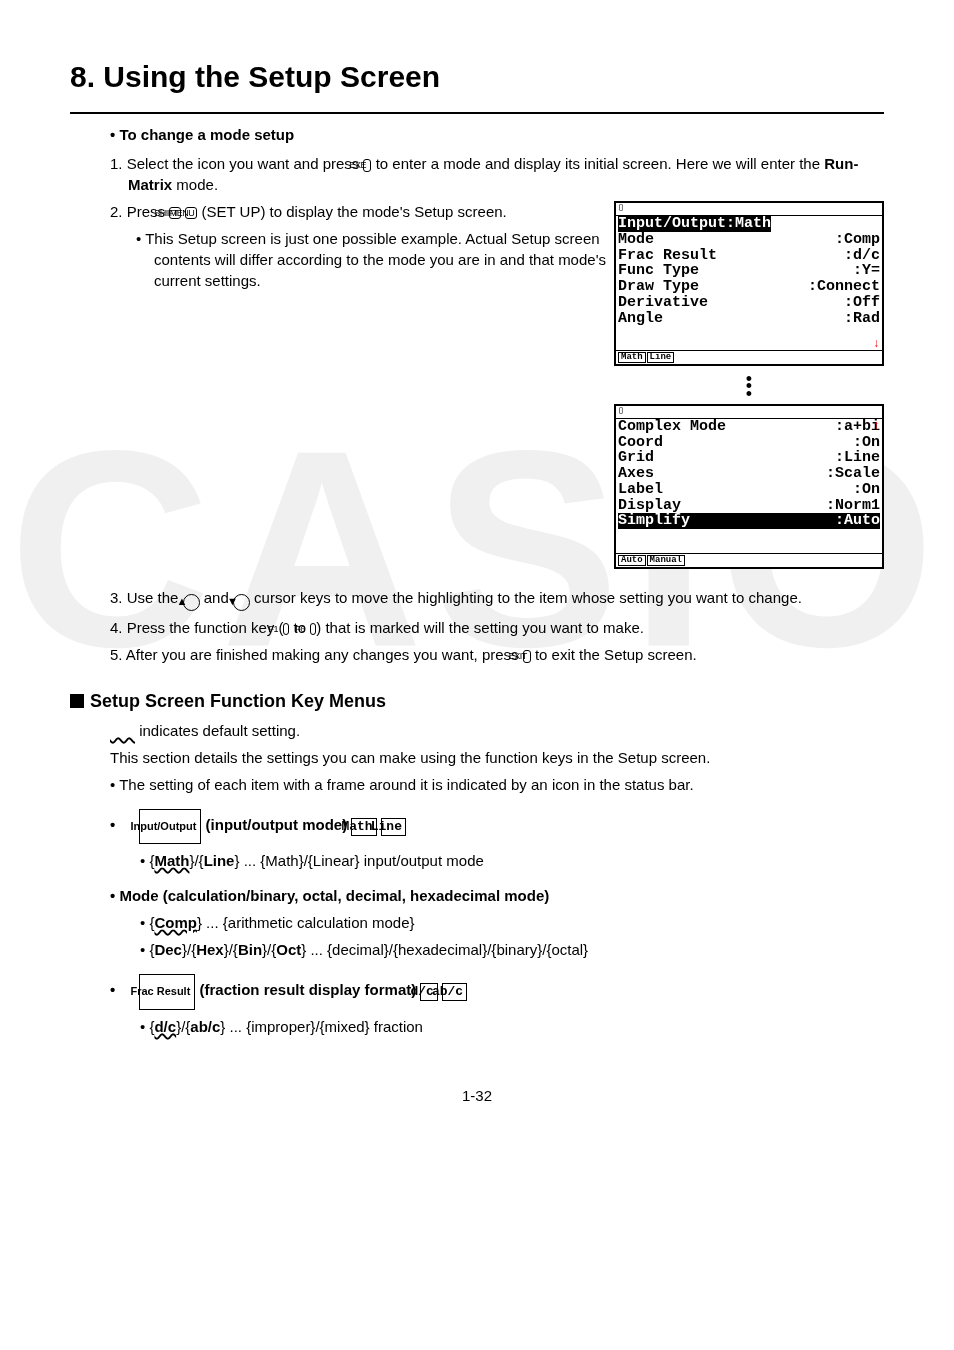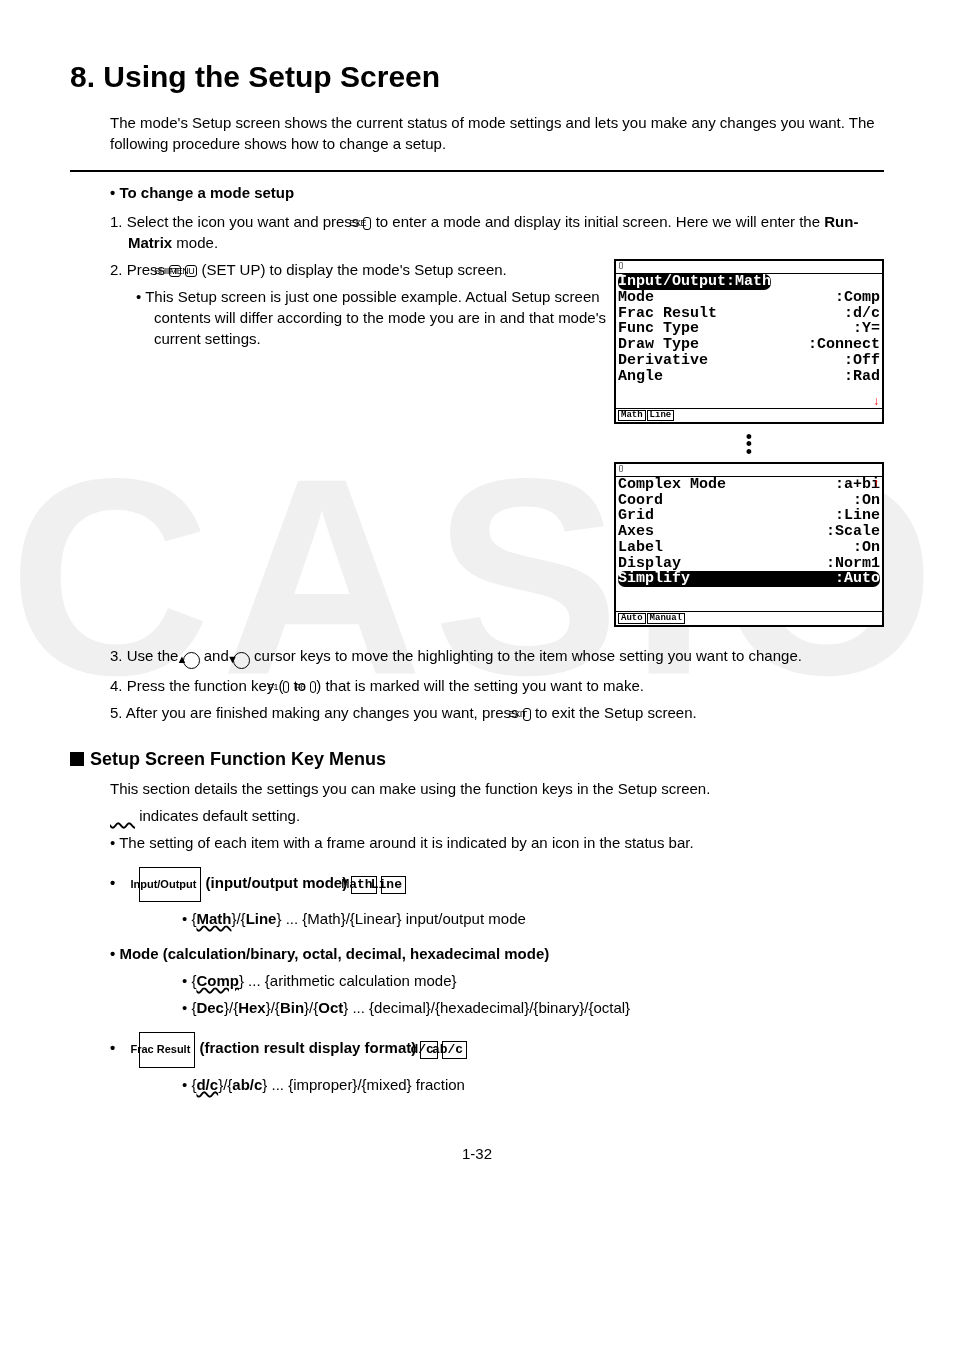--- a/index.html
+++ b/index.html
@@ -26,21 +26,21 @@
     pointer-events: none;
     font-family: Arial, sans-serif;
   }
   .content { position: relative; z-index: 1; }
   h1 { font-size: 30px; font-weight: bold; margin: 0 0 18px 0; }
   p { margin: 0 0 6px 0; line-height: 1.4; }
   hr.thick { border: none; border-top: 2px solid #000; margin: 16px 0 10px 0; }
   .indent1 { margin-left: 40px; }
   .indent-li { margin-left: 40px; text-indent: -18px; padding-left: 18px; }
   .indent-li2 { margin-left: 66px; text-indent: -18px; padding-left: 18px; }
-  .sub-bullet { margin-left: 112px; text-indent: -12px; padding-left: 12px; }
+  .sub-bullet { margin-left: 70px; text-indent: -12px; padding-left: 12px; }
   .key {
     display: inline-block;
     border: 1px solid #000;
     border-radius: 3px;
     font-size: 9px;
     padding: 1px 2px 0px 2px;
     font-family: Arial, sans-serif;
     letter-spacing: -0.5px;
     line-height: 1;
     vertical-align: 1px;
@@ -87,40 +87,39 @@
     border:2px solid #000;
     font-family:'Courier New', monospace;
     font-size:15px;
     font-weight:bold;
     line-height:1.05;
     background:#fff;
     margin-bottom:4px;
     position:relative;
   }
   .calc .topbar { border-bottom:1px solid #000; height:12px; padding:0 2px; font-size:10px;}
-  .calc .hl { background:#000; color:#fff; display:inline;border-radius:7px;}
+  .calc .hl { background:#000; color:#fff; display:inline;}
   .calc .crow { display:flex; justify-content:space-between; padding:0 2px; white-space:pre;}
   .calc .fkeys { border-top:1px solid #000; font-size:10px; padding:1px 2px;margin-top:24px;}
   .calc .fkeys span { border:1px solid #000; padding:0 2px; margin-right:1px; display:inline-block; line-height:1; font-size:9px;}
   .calc .scr-arrow { position:absolute; right:2px; font-size:12px; }
   .vdots { text-align:center; font-size:18px; line-height:0.4; padding:6px 0;}
   .pagenum { text-align:center; margin-top:50px; font-size:15px;}
   .top-bullet { font-size:15px; font-weight:bold; margin:6px 0 8px 40px;}
   .item-bullet { font-size:15px; font-weight:bold; margin:14px 0 6px 40px; text-indent:-14px; padding-left:14px;}
 </style>
 </head>
 <body>
 
 <div class="watermark">CASIO</div>
 
 <div class="content">
 
 <h1>8. Using the Setup Screen</h1>
 
-<p class="indent1">The mode's Setup screen shows the current status of mode settings and lets you make any changes you want. The following procedure shows how to change a setup.</p>
 
 <hr class="thick">
 
 <p class="top-bullet"><span>• </span><span>To change a mode setup</span></p>
 
 <p class="indent-li">
   <span>1. Select the icon you want and press </span><span class="key key-wide">EXE</span><span> to enter a mode and display its initial screen. Here we will enter the </span><b>Run-Matrix</b><span> mode.</span>
 </p>
 
 <div class="row2">
@@ -167,22 +166,22 @@
 <p class="indent-li">
   <span>4. Press the function key (</span><span class="key">F1</span><span> to </span><span class="key">F6</span><span>) that is marked will the setting you want to make.</span>
 </p>
 
 <p class="indent-li">
   <span>5. After you are finished making any changes you want, press </span><span class="key key-wide">EXIT</span><span> to exit the Setup screen.</span>
 </p>
 
 <div class="section-h"><span class="sq"></span><span>Setup Screen Function Key Menus</span></div>
 
+<p class="indent1"><span class="wavy">&nbsp;&nbsp;&nbsp;&nbsp;&nbsp;&nbsp;</span><span> indicates default setting.</span></p>
 <p class="indent1">This section details the settings you can make using the function keys in the Setup screen.</p>
-<p class="indent1"><span class="wavy">&nbsp;&nbsp;&nbsp;&nbsp;&nbsp;&nbsp;</span><span> indicates default setting.</span></p>
 <p class="indent1" style="">• The setting of each item with a frame around it is indicated by an icon in the status bar.</p>
 
 <p class="item-bullet">• <span class="boxed-setting">Input/Output</span><span> (input/output mode) </span><span class="icon-box">Math</span> <span class="icon-box">Line</span></p>
 <p class="sub-bullet" style="font-weight:normal;">
   <span>• {</span><b class="wavy">Math</b><span>}/{</span><b>Line</b><span>} ... {Math}/{Linear} input/output mode</span>
 </p>
 
 <p class="item-bullet">• Mode (calculation/binary, octal, decimal, hexadecimal mode)</p>
 <p class="sub-bullet" style="font-weight:normal;">
   <span>• {</span><b class="wavy">Comp</b><span>} ... {arithmetic calculation mode}</span>

